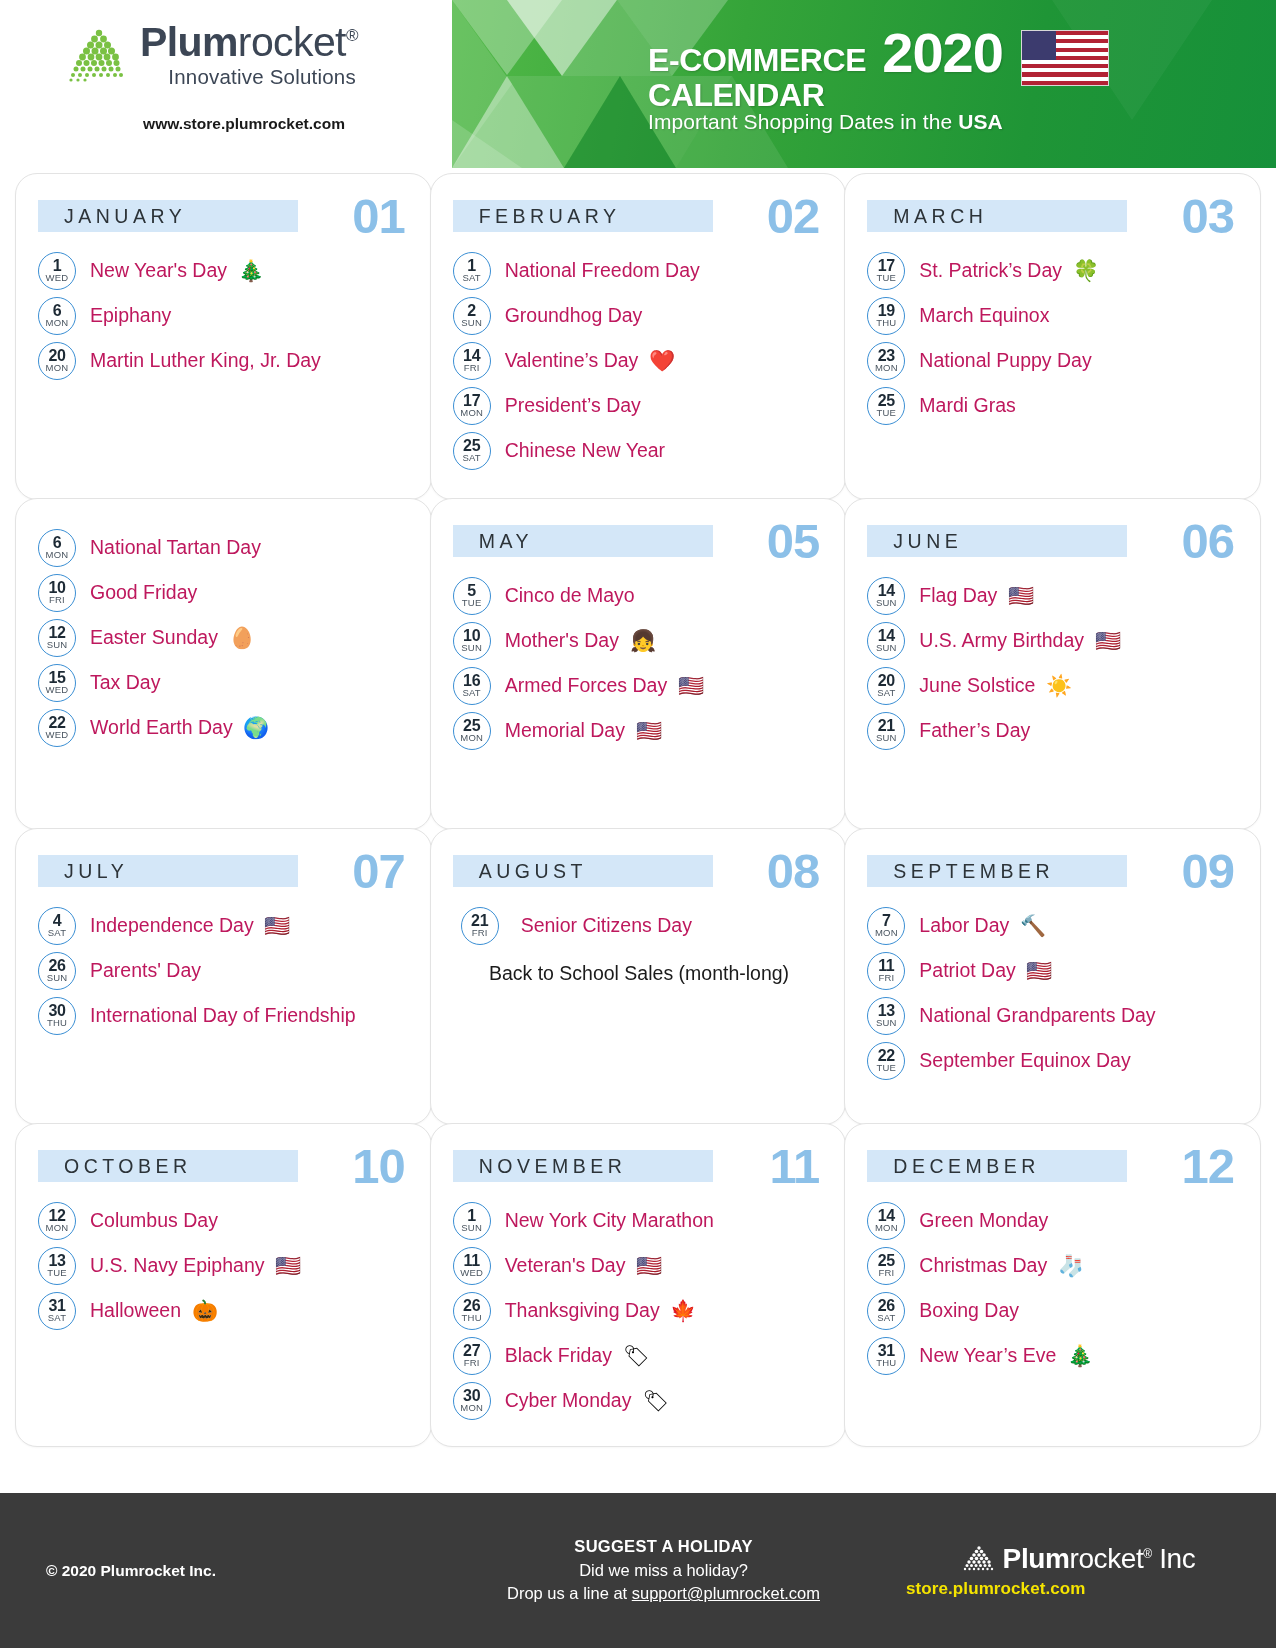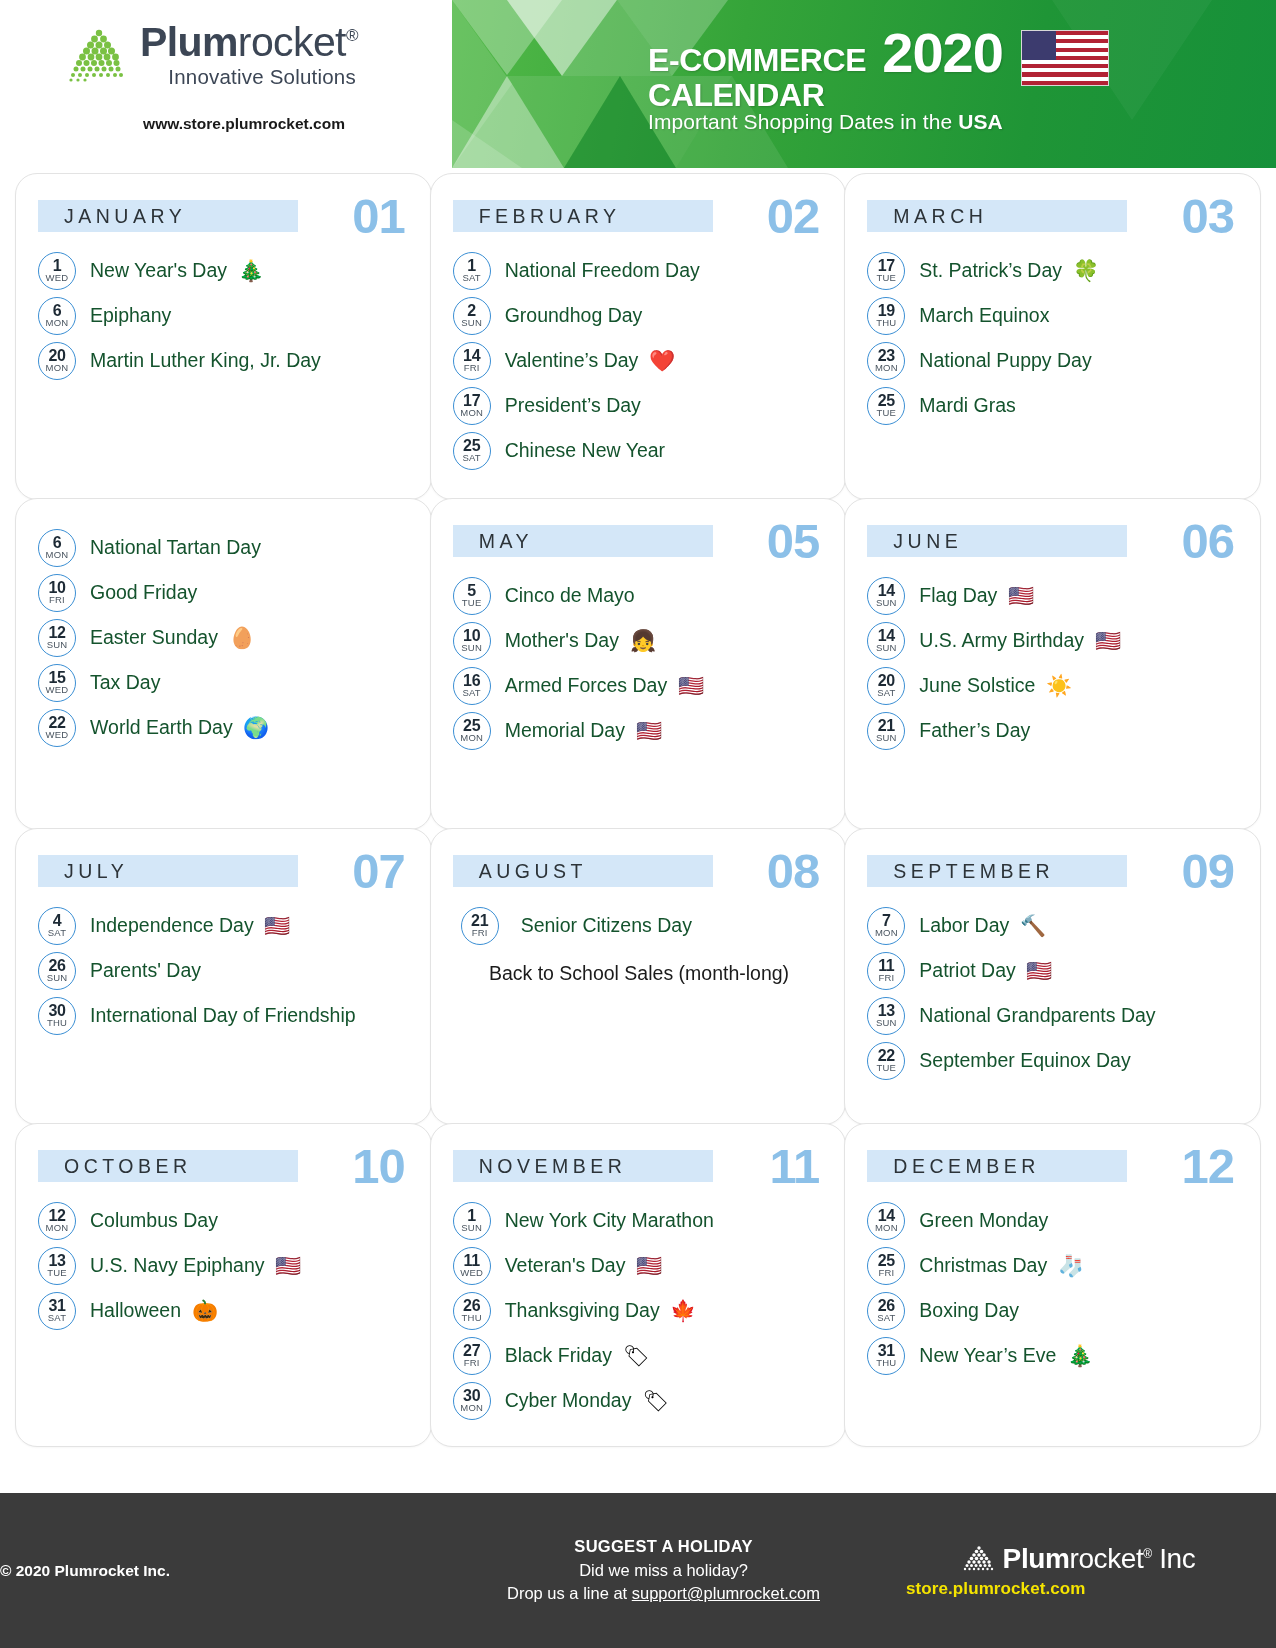--- a/index.html
+++ b/index.html
@@ -184,21 +184,21 @@
     margin-bottom: 0px;
   }
   .badge .w {
     font-size: 9.5px;
     color: #4a5560;
     letter-spacing: 0.2px;
     margin-top: -1px;
   }
   .event-label {
     font-size: 19.5px;
-    color: #14532d;
+    color: #be185d;
     margin-left: 14px;
     white-space: nowrap;
   }
   .event-icon {
     margin-left: 11px;
     font-size: 21px;
     line-height: 1;
     display: inline-flex;
     align-items: center;
   }
@@ -241,20 +241,21 @@
     position: absolute;
     left: 0; bottom: 0;
     width: 1276px;
     height: 155px;
     background: #3b3b3b;
     display: flex;
     align-items: center;
   }
   .footer-left {
     width: 33%;
+    padding-left: 46px;
     color: #ffffff;
     font-size: 15.5px;
     font-weight: 700;
   }
   .footer-mid {
     width: 38%;
     text-align: center;
     color: #ffffff;
     line-height: 1.45;
   }

